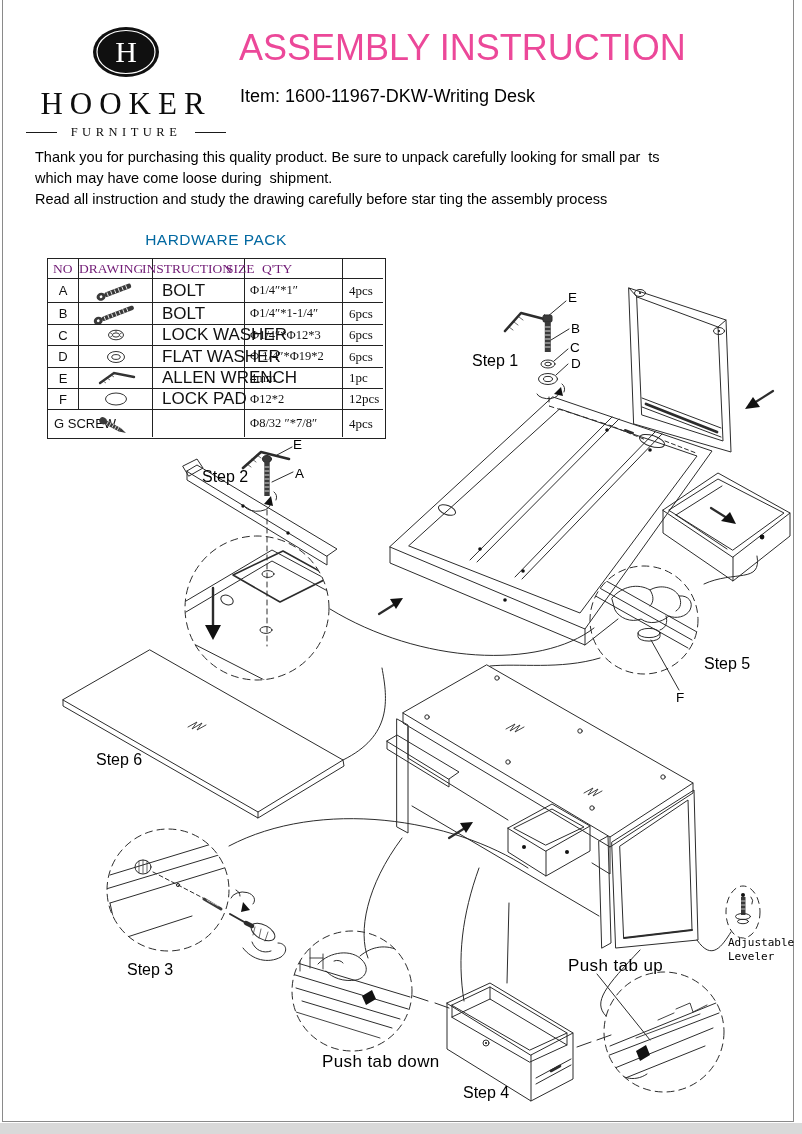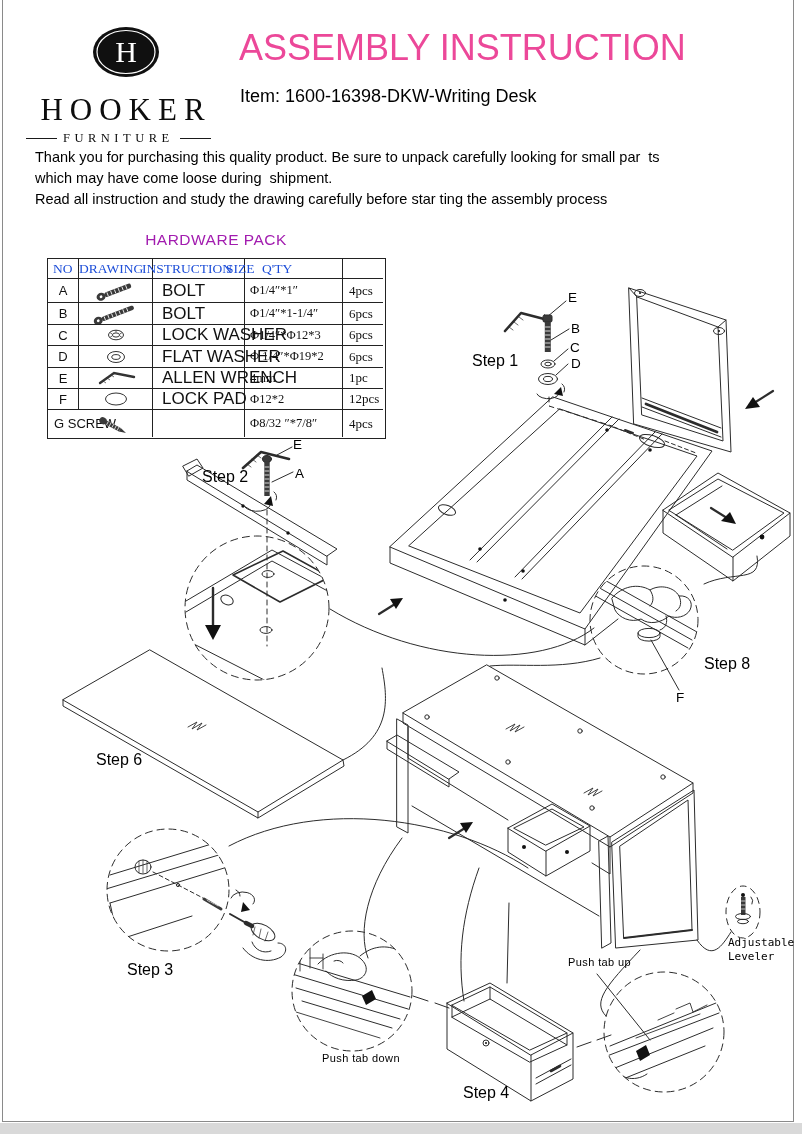--- a/index.html
+++ b/index.html
@@ -8,61 +8,61 @@
          font-family:"Liberation Sans", sans-serif; color:#111; }
   .page-border { position:absolute; left:2px; top:-4px; width:792px; height:1126px;
                  border:1px solid #8a8a8a; background:#fff; }
   .bottom-strip { position:absolute; left:0; top:1123px; width:802px; height:11px;
                   background:#d9d9d9; }
   .abs { position:absolute; }
 
   
   .logo-block { left:26px; top:26px; width:200px; text-align:center; }
   .brand { font-family:"Liberation Serif", serif; font-size:31px; letter-spacing:7px;
-           color:#0d0d0d; margin-top:8px; white-space:nowrap; }
-  .division-row { display:flex; align-items:center; justify-content:flex-start; gap:6px; margin-top:3px; }
+           color:#0d0d0d; margin-top:2px; white-space:nowrap; }
+  .division-row { display:flex; align-items:center; justify-content:space-between; gap:6px; margin-top:3px; }
   .division-row .rule { width:31px; height:0; border-top:1.6px solid #1a1a1a; }
   .division { font-family:"Liberation Serif", serif; font-size:12.5px; letter-spacing:4.5px;
               color:#0d0d0d; white-space:nowrap; }
   .doc-title { left:239px; top:27px; font-size:36px; letter-spacing:0px; color:#ec4899;
                font-weight:400; white-space:nowrap; }
   .item-line { left:240px; top:86px; font-size:18px; color:#000; white-space:nowrap; }
 
   
   .intro-p { left:35px; color:#000; font-size:14.5px; line-height:20.5px; white-space:pre-wrap; }
   .intro-1 { top:147px; }
   .intro-2 { top:189px; }
 
   
   .hw-title { left:47px; top:231px; width:338px; text-align:center; font-size:15.5px;
-              letter-spacing:0.5px; color:#a21caf; }
+              letter-spacing:0.5px; color:#0369a1; }
   .hw-table { left:47px; top:258px; width:339px; height:181px; border:1.5px solid #222;
               display:grid; background:#fff;
               grid-template-columns:31px 74px 92px 98px 40px;
               grid-template-rows:20px 24px 22px 21px 22px 21px 21px 27px; position:absolute; }
   .cell { border-right:1px solid #222; border-bottom:1px solid #222;
           display:flex; align-items:center; overflow:visible; }
   .cell.last-col { border-right:none;text-align:right; }
   .cell.last-row { border-bottom:none; }
   .c-no { justify-content:center; font-size:13px; }
   .c-draw { justify-content:center; }
   .c-desc { font-size:17px; padding-left:9px; white-space:nowrap; }
   .c-size { font-family:"Liberation Serif", serif; font-size:12.5px; padding-left:5px; white-space:nowrap; }
   .c-qty { font-family:"Liberation Serif", serif; font-size:13px; padding-left:6px; }
   .hdr-overlay { position:absolute; left:0; top:0; width:100%; height:20px; }
   .hdr-overlay span { position:absolute; top:2px; font-family:"Liberation Serif", serif;
-                      font-size:13.5px; color:#1d4ed8; white-space:nowrap; }
+                      font-size:13.5px; color:#701a75; white-space:nowrap; }
   .g-merged { grid-column:1 / 3; font-size:13px; padding-left:6px; position:relative; white-space:nowrap; }
   .g-screw-svg { position:absolute; left:47px; top:6px; }
 
   
   .dlabel { color:#000; white-space:nowrap; }
   .step-label { font-size:16px; }
   .part-letter { font-size:13.5px; }
-  .tab-label { font-size:11px; letter-spacing:0.4px; }
+  .tab-label { font-size:17px; letter-spacing:0.4px; }
   .leveler-label { font-family:"DejaVu Sans Mono", monospace; font-size:11px; line-height:14px; }
 
   svg.diagram { position:absolute; left:0; top:0; z-index:0; }
   .hw-table, .hw-title, .dlabel, .logo-block, .doc-title, .item-line, .intro-p { z-index:2; }
 </style>
 </head>
 <body>
 
 <div class="page-border"></div>
 
@@ -325,21 +325,21 @@
   </svg>
   <div class="brand">HOOKER</div>
   <div class="division-row">
     <span class="rule"></span>
     <span class="division">FURNITURE</span>
     <span class="rule"></span>
   </div>
 </div>
 
 <div class="abs doc-title">ASSEMBLY INSTRUCTION</div>
-<div class="abs item-line">Item: 1600-16398-DKW-Writing Desk</div>
+<div class="abs item-line">Item: 1600-11967-DKW-Writing Desk</div>
 
 <div class="abs intro-p intro-1">Thank you for purchasing this quality product. Be sure to unpack carefully looking for small par  ts
 which may have come loose during  shipment.</div>
 <div class="abs intro-p intro-2">Read all instruction and study the drawing carefully before star ting the assembly process</div>
 
 <div class="abs hw-title">HARDWARE PACK</div>
 
 <div class="hw-table">
   <div class="hdr-overlay">
     <span style="left:5px">NO</span>
@@ -441,21 +441,21 @@
   </div>
   <div class="cell last-row c-desc"></div>
   <div class="cell last-row c-size">Φ8/32 ″*7/8″</div>
   <div class="cell last-row last-col c-qty">4pcs</div>
 </div>
 
 <div class="abs dlabel step-label" style="left:472px;top:352px">Step 1</div>
 <div class="abs dlabel step-label" style="left:202px;top:468px">Step 2</div>
 <div class="abs dlabel step-label" style="left:127px;top:961px">Step 3</div>
 <div class="abs dlabel step-label" style="left:463px;top:1084px">Step 4</div>
-<div class="abs dlabel step-label" style="left:704px;top:655px">Step 8</div>
+<div class="abs dlabel step-label" style="left:704px;top:655px">Step 5</div>
 <div class="abs dlabel step-label" style="left:96px;top:751px">Step 6</div>
 
 <div class="abs dlabel part-letter" style="left:568px;top:290px">E</div>
 <div class="abs dlabel part-letter" style="left:571px;top:321px">B</div>
 <div class="abs dlabel part-letter" style="left:570px;top:340px">C</div>
 <div class="abs dlabel part-letter" style="left:571px;top:356px">D</div>
 <div class="abs dlabel part-letter" style="left:293px;top:437px">E</div>
 <div class="abs dlabel part-letter" style="left:295px;top:466px">A</div>
 <div class="abs dlabel part-letter" style="left:676px;top:690px">F</div>
 

